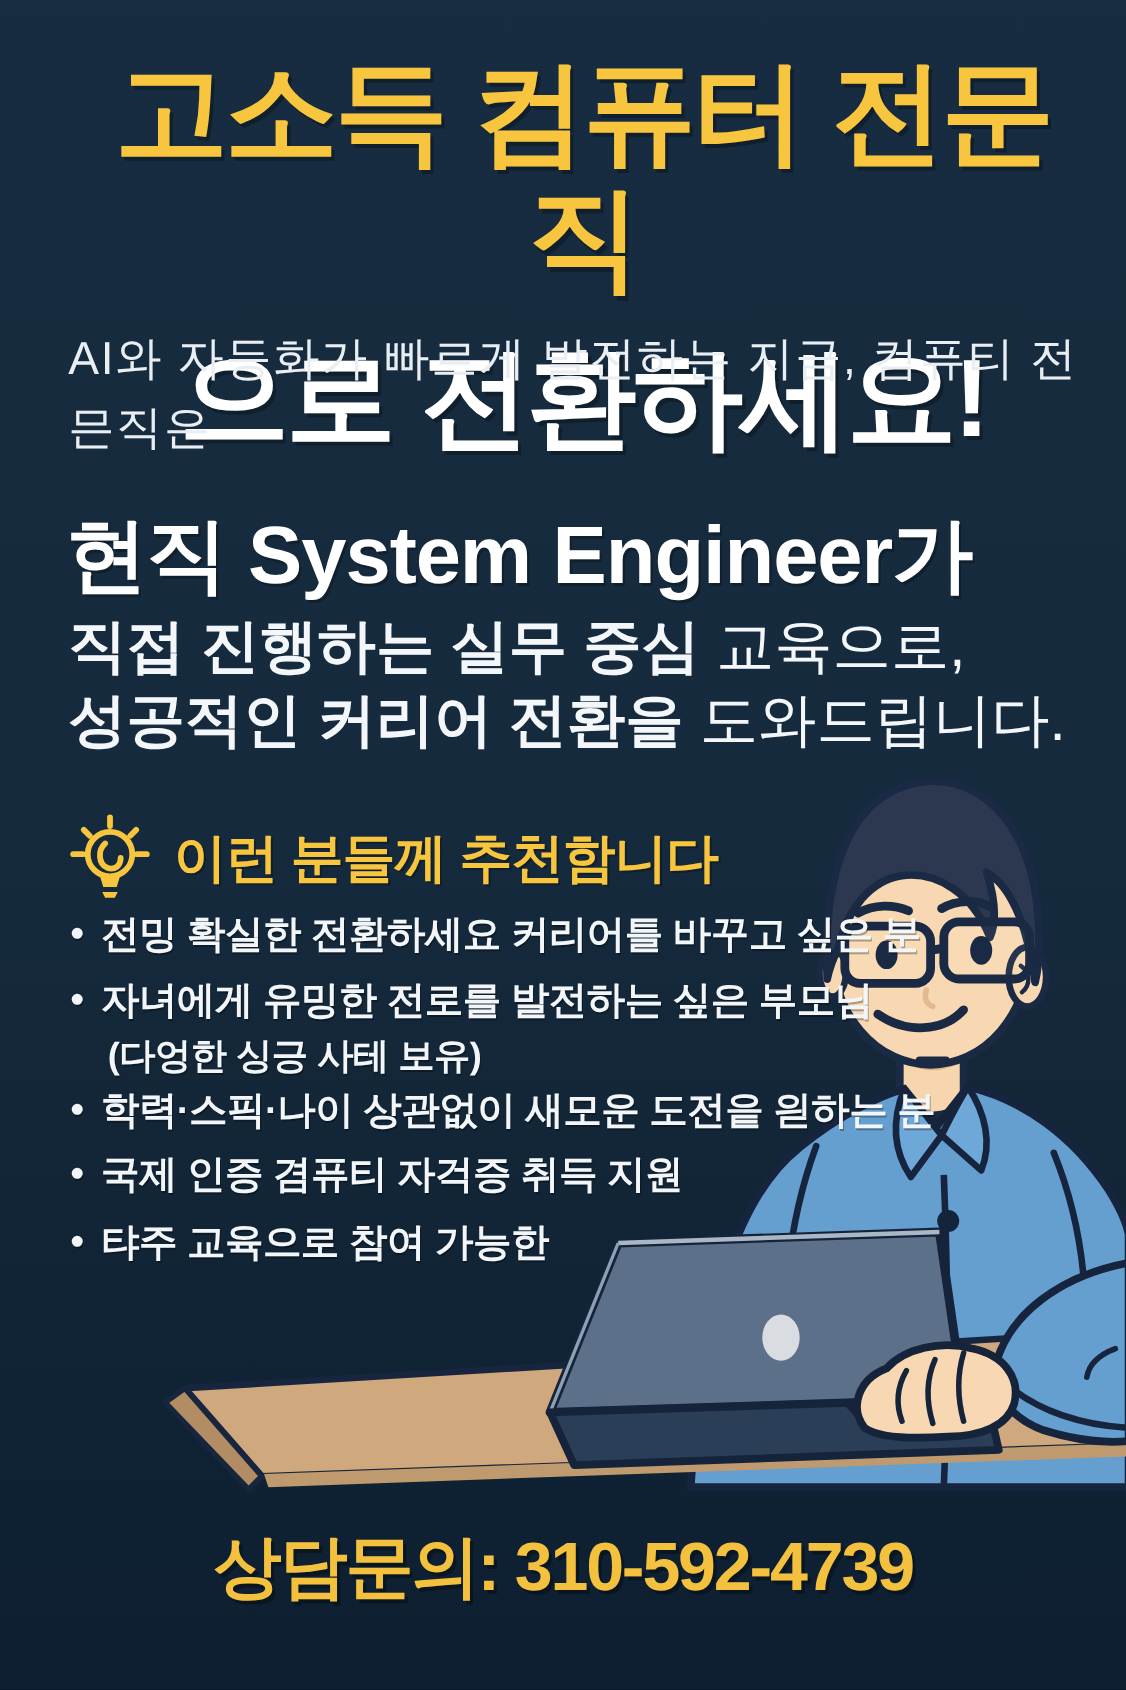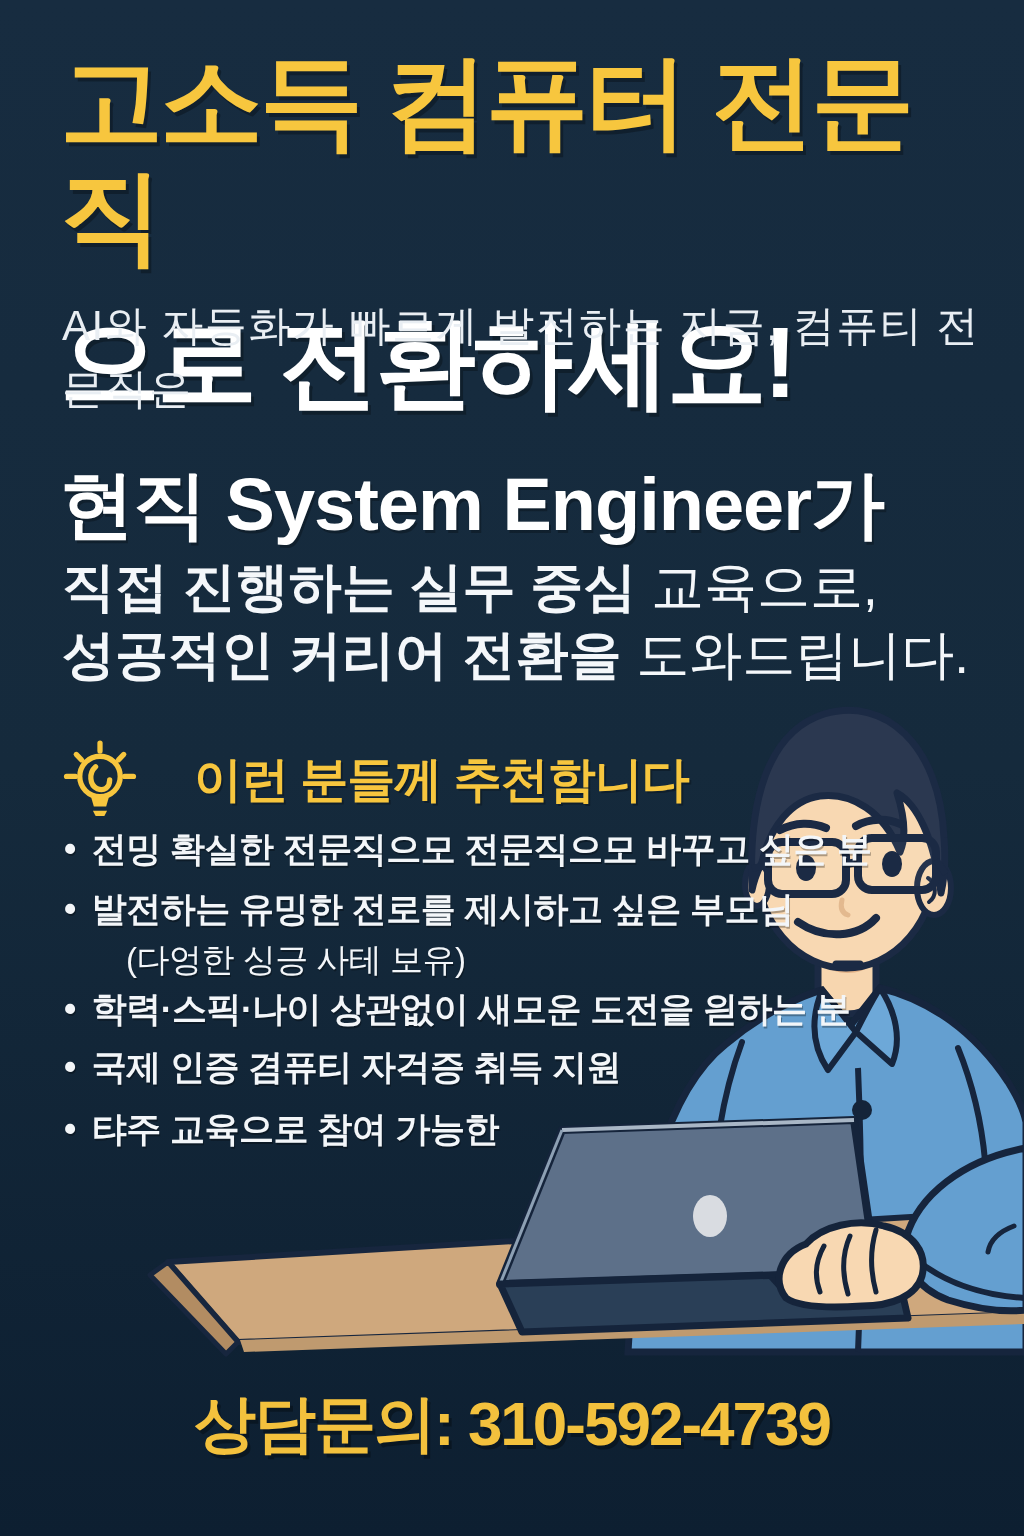--- a/index.html
+++ b/index.html
@@ -7,45 +7,45 @@
     position:relative;
     width:1024px;height:1536px;
     overflow:hidden;
     background:linear-gradient(180deg,#17python2c40 0%,#152a3c 50%,#0d1f31 100%);
     background:linear-gradient(180deg,#172c40 0%,#152a3c 50%,#0d1f31 100%);
     font-family:"Liberation Sans", sans-serif;
     color:#fff;
   }
   .abs{position:absolute;}
   
-  .headline{left:60px;top:44px;width:940px;line-height:1.12;letter-spacing:-3px;font-weight:900;z-index:5;}
+  .headline{left:60px;top:44px;width:940px;line-height:1.12;letter-spacing:-3px;font-weight:900;z-index:5;text-align:center;}
   .headline .l1{font-size:103px;color:#f7c63e;display:block;text-shadow:3px 4px 0 rgba(0,0,0,.28);}
   .headline .l2{font-size:100px;color:#ffffff;display:block;text-shadow:3px 4px 0 rgba(0,0,0,.28);margin-top:31px;}
   
   .intro{left:62px;top:294px;width:920px;font-size:42px;line-height:1.5;
          letter-spacing:1.5px;color:#e9eef3;font-weight:400;z-index:5;}
   .intro span{display:block;}
   
   .pitch-title{left:60px;top:456px;font-size:74px;font-weight:800;color:#ffffff;
                letter-spacing:-1px;z-index:5;text-shadow:2px 3px 0 rgba(0,0,0,.25);text-align:center;}
   .pitch-l2{left:62px;top:552px;font-size:53px;color:#f4f7fa;z-index:5;letter-spacing:0;}
   .pitch-l3{left:62px;top:620px;font-size:53px;color:#f4f7fa;z-index:5;}
   .pitch-l2 .b,.pitch-l3 .b{font-weight:800;}
   .pitch-l2 .r,.pitch-l3 .r{font-weight:400;}
   
   .rec-header{left:56px;top:736px;display:flex;align-items:center;gap:14px;z-index:5;}
   .bulb{width:88px;height:88px;flex:0 0 auto;}
   .rec-title{font-size:48px;font-weight:800;color:#f7c63e;letter-spacing:-1px;
-             text-shadow:2px 2px 0 rgba(0,0,0,.25);margin-left:36px;}
+             text-shadow:2px 2px 0 rgba(0,0,0,.25);}
   
   .bullet{left:64px;z-index:5;font-size:35px;font-weight:700;color:#f3f6f9;
           display:flex;align-items:flex-start;gap:16px;letter-spacing:-0.5px;
           text-shadow:1px 2px 0 rgba(0,0,0,.3);}
   .bullet .dot{font-size:35px;line-height:1.3;}
-  .bullet.sub{left:98px;font-weight:400;font-size:33px;margin-left:28px;}
+  .bullet.sub{left:98px;font-weight:700;font-size:33px;}
   .b1{top:826px;} .b2{top:886px;} .b2s{top:938px;} .b3{top:986px;}
   .b4{top:1044px;} .b5{top:1106px;} .b5s{top:1156px;}
   
   .contact{left:0;right:0;top:1382px;text-align:center;font-size:62px;font-weight:900;
            color:#f3c13d;letter-spacing:-2px;z-index:6;text-shadow:3px 4px 0 rgba(0,0,0,.3);}
   
   .illus{left:0;top:0;width:1024px;height:1536px;z-index:1;}
 </style>
 </head>
 <body>
@@ -159,25 +159,25 @@
         <path d="M 88 46 L 78 46"></path>
       </g>
       <path d="M 40 70 L 60 70 L 57 80 L 43 80 Z" fill="#f7c63e"></path>
       <path d="M 42 85 L 58 85 L 55 91 L 45 91 Z" fill="#f7c63e"></path>
     </svg>
     <span class="rec-title">이런 분들께 추천함니다</span>
   </div>
 
   <div class="abs bullet b1">
     <span class="dot">•</span>
-    <span>전밍 확실한 전문직으모 전문직으모 바꾸고 싶은 분</span>
+    <span>전밍 확실한 전환하세요 커리어틀 바꾸고 싶은 분</span>
   </div>
   <div class="abs bullet b2">
     <span class="dot">•</span>
-    <span>발전하는 유밍한 전로를 제시하고 싶은 부모님</span>
+    <span>자녀에게 유밍한 전로를 발전하는 싶은 부모님</span>
   </div>
   <div class="abs bullet sub b2s">
     <span>(다엉한 싱긍 사테 보유)</span>
   </div>
   <div class="abs bullet b3">
     <span class="dot">•</span>
     <span>학력·스픽·나이 상관없이 새모운 도전읕 읟하는 분</span>
   </div>
   <div class="abs bullet b4">
     <span class="dot">•</span>

